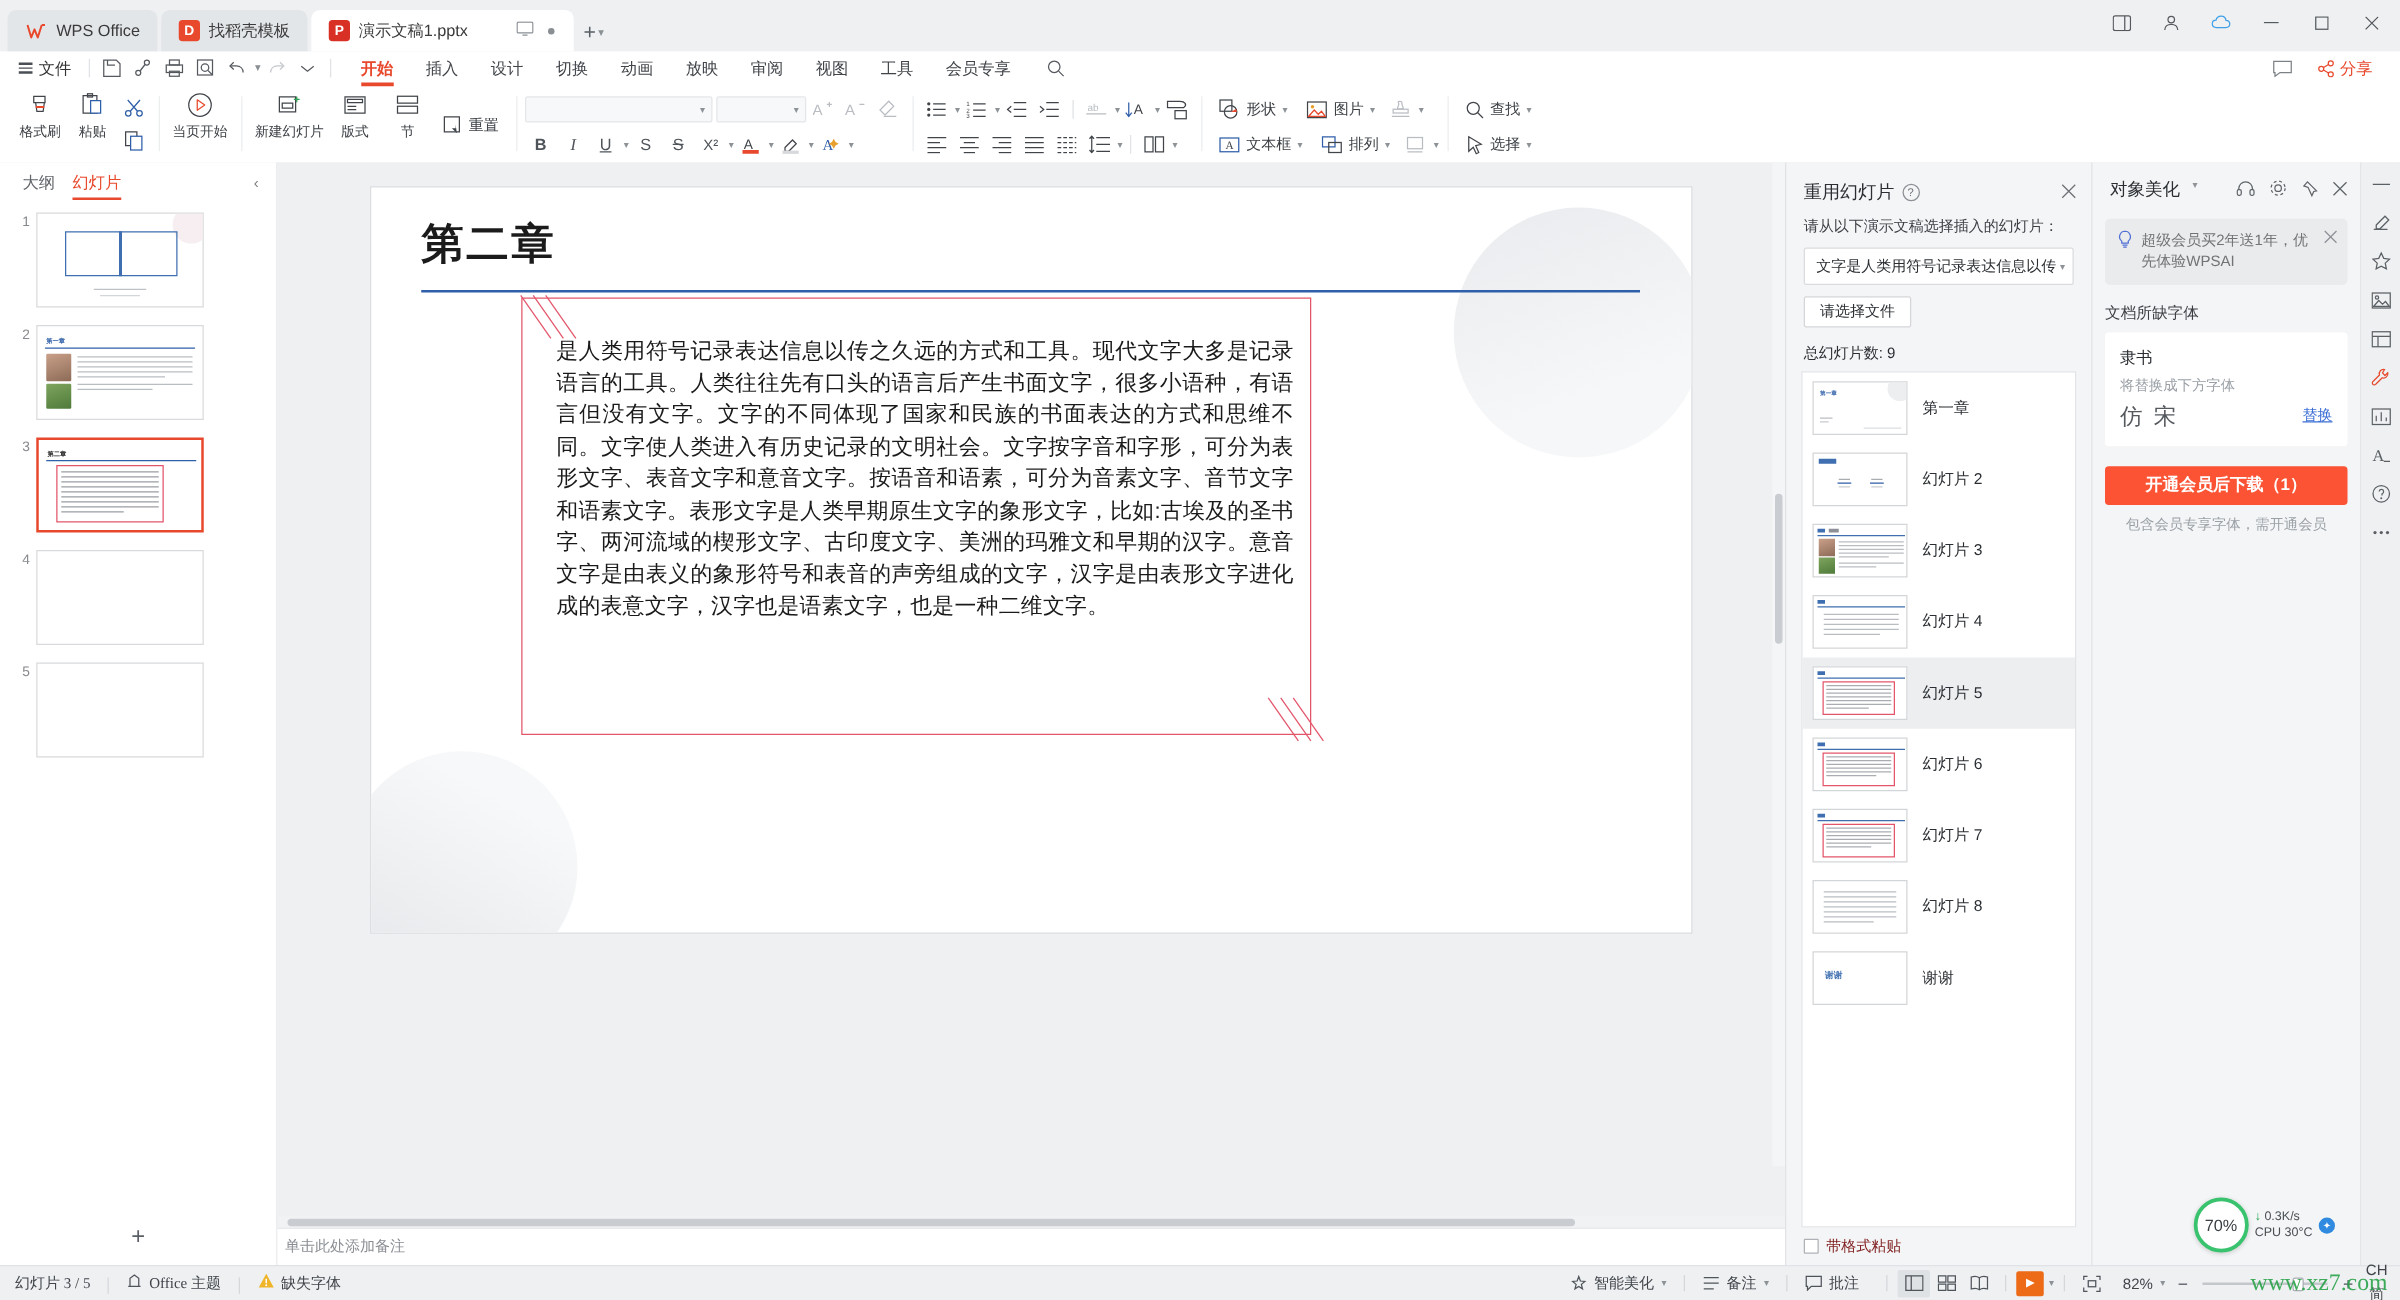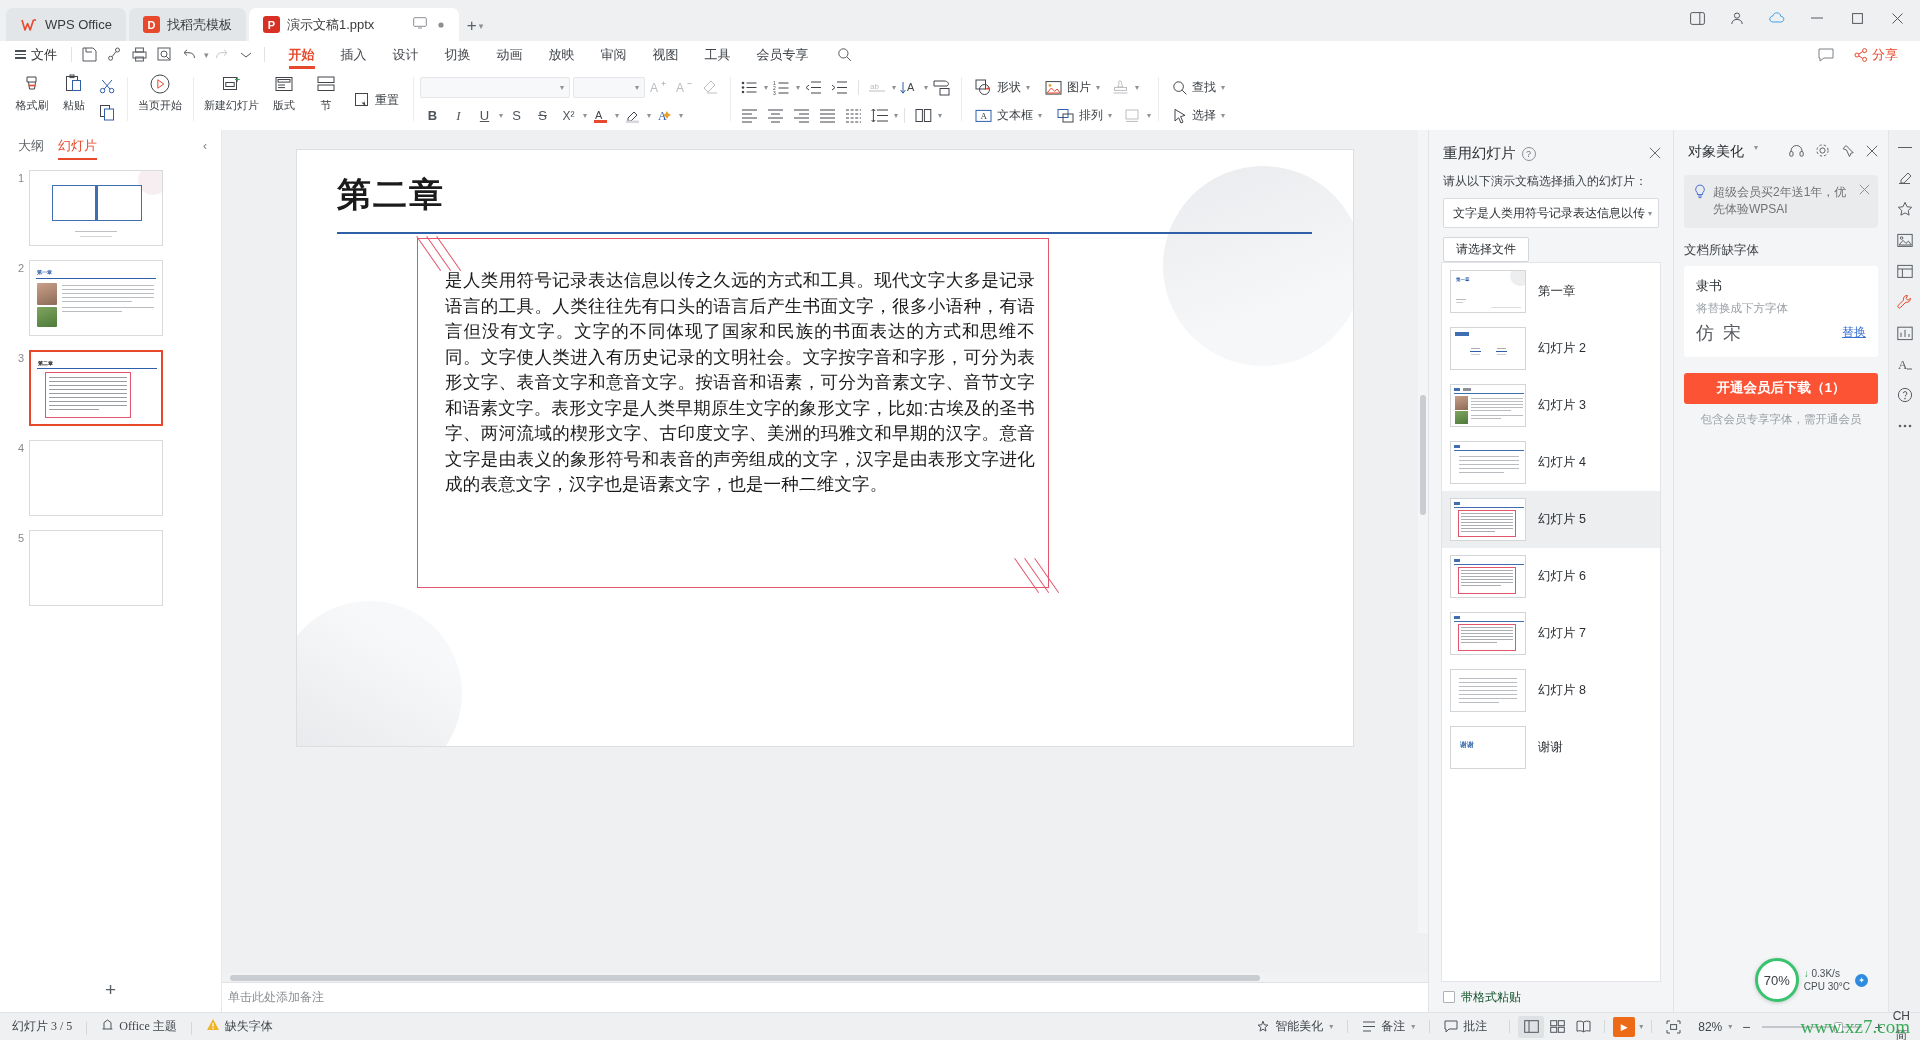--- a/index.html
+++ b/index.html
@@ -127,21 +127,21 @@
      display:flex;align-items:center; padding:0 6px 0 9px; font-size:12px; color:#2b2f33; overflow:hidden;}
   .reuse-sel .txt{ flex:1; white-space:nowrap; overflow:hidden;}
   .reuse-btn { margin:9px 14px 0 14px; width:86px; height:25px; background:#fff; border:1px solid #d4d6d9;
      border-radius:2px; font-size:12px; color:#2b2f33; display:flex;align-items:center;justify-content:center;}
   .reuse-count{ font-size:12px;color:#2b2f33; padding:12px 0 6px 14px;}
   .reuse-list{ flex:1; margin:0 12px; background:#fff; border:1px solid #e2e4e7; overflow:hidden; position:relative;}
   .rs-item{ display:flex; align-items:center; gap:12px; padding:7px 8px;}
   .rs-item.sel{ background:#eceef0;}
   .rs-thumb{ width:76px;height:43px; background:#fff; border:1px solid #d3d6d9; position:relative; overflow:hidden;}
   .rs-label{ font-size:12.5px;color:#2b2f33;}
-  .reuse-foot{ height:30px; display:flex;align-items:center;gap:6px; padding-left:14px; font-size:12px;color:#14532d;}
+  .reuse-foot{ height:30px; display:flex;align-items:center;gap:6px; padding-left:14px; font-size:12px;color:#7f1d1d;}
   .cbox{ width:12px;height:12px;border:1px solid #aeb2b7;background:#fff;border-radius:1px;}
 
   
   .beaut{ width:215px; background:#f4f5f6; border-left:1px solid #e1e3e6; display:flex;flex-direction:column;}
   .beaut-head{ display:flex;padding:13px 10px 10px 14px; gap:9px;}
   .beaut-title{ font-size:14px;color:#2b2f33;}
   .bh-icons{ margin-left:auto; display:flex;align-items:center;gap:11px;color:#5f6469;}
   .promo{ margin:4px 10px 0 10px; background:#e9ebed; border-radius:4px; padding:9px 8px 9px 9px;
      display:flex; gap:6px; align-items:flex-start;}
   .promo-txt{ flex:1; font-size:12px; color:#737373; line-height:1.45;}
@@ -824,20 +824,21 @@
               <path d="M0.8 0.8l10.4 10.4M11.2 0.8L0.8 11.2" stroke="#6b7075"></path>
             </svg>
         </span>
       </div>
       <div class="reuse-sub">请从以下演示文稿选择插入的幻灯片：</div>
       <div class="reuse-sel">
         <span class="txt">文字是人类用符号记录表达信息以传</span>
         <span class="caret">▾</span>
       </div>
       <div class="reuse-btn">请选择文件</div>
+      <div class="reuse-count">总幻灯片数: 9</div>
 
       <div class="reuse-list">
         <div class="rs-item">
           <div class="rs-thumb">
             <div style="position:absolute;right:-5px;top:-5px;width:20px;height:20px;border-radius:50%;background:#eceef0"></div>
             <div style="position:absolute;left:5px;top:6px;font-size:4.5px;color:#2f5fa8;font-weight:bold">第一章</div>
             <div style="position:absolute;left:5px;top:28px;width:10px;height:1px;background:#b9bdc2"></div>
             <div style="position:absolute;left:5px;top:31px;width:7px;height:1px;background:#c9ccd0"></div>
             <div style="position:absolute;left:40px;top:36px;width:30px;height:1px;background:#dcdee1"></div>
           </div>

